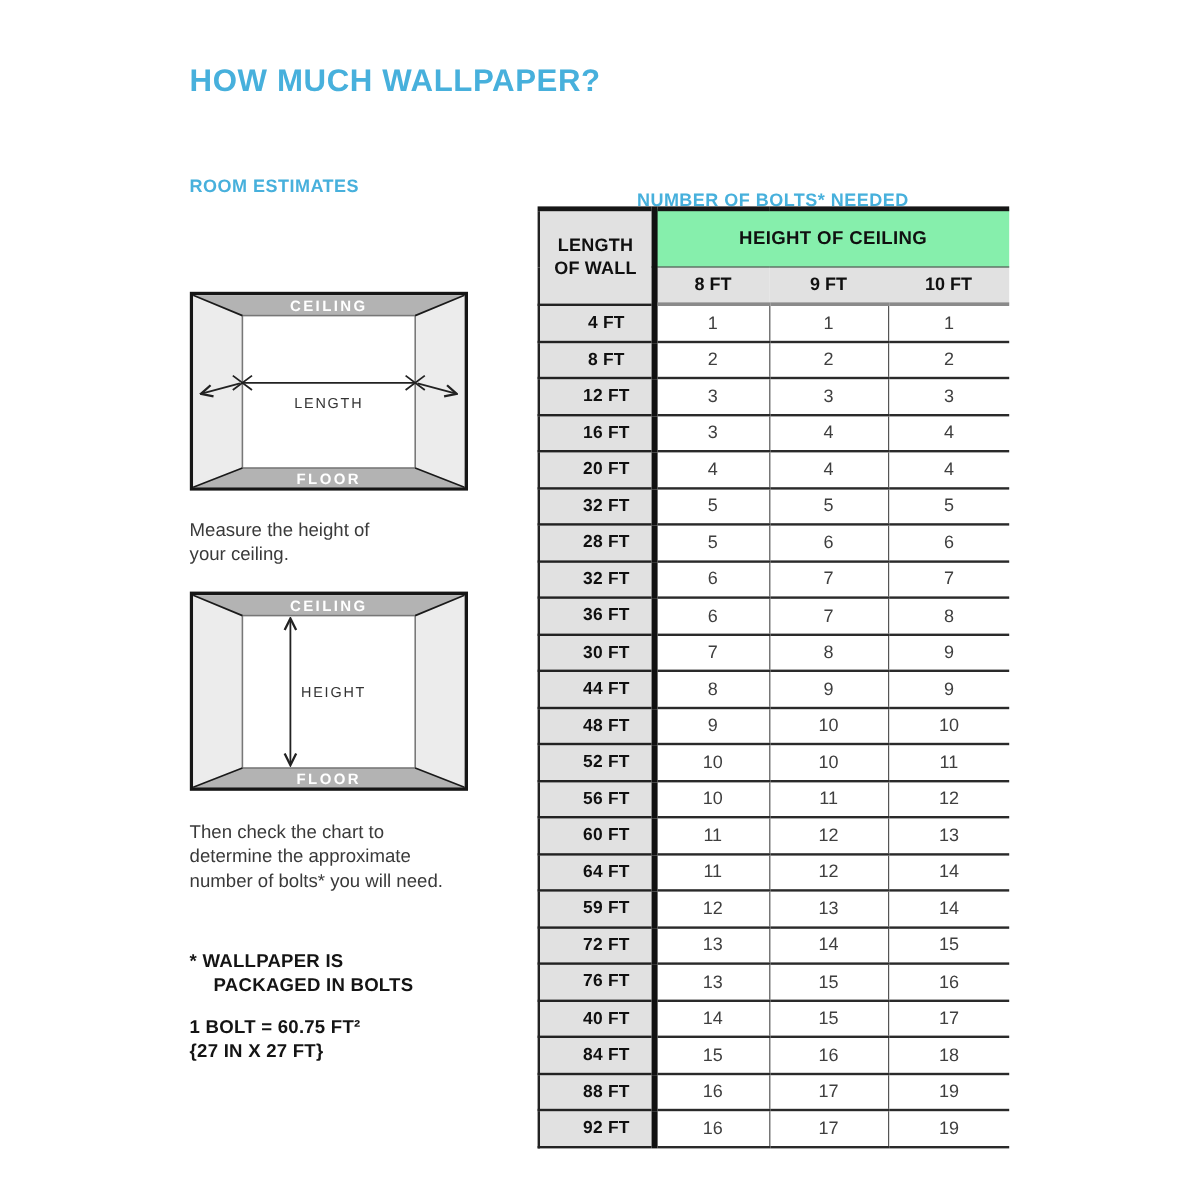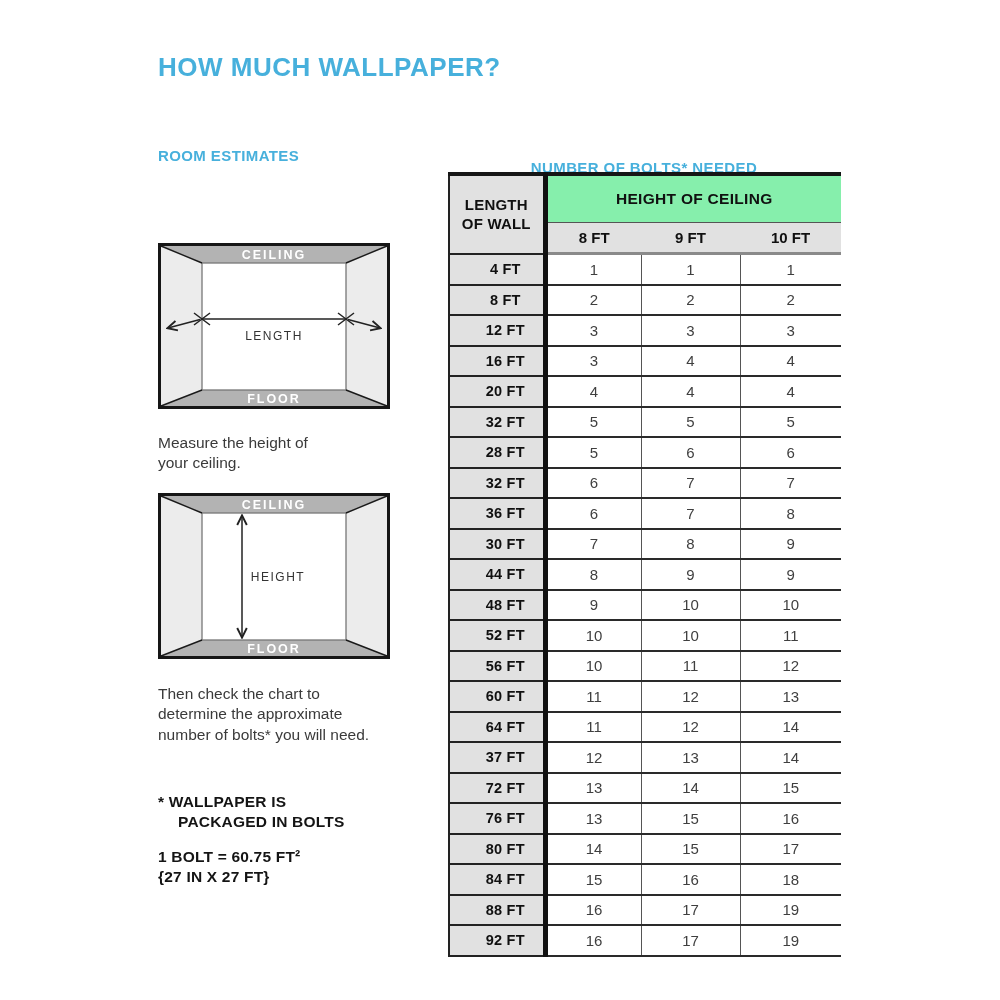--- a/index.html
+++ b/index.html
@@ -254,39 +254,39 @@
             <td class="val">12</td>
             <td class="val">13</td>
           </tr>
           <tr>
             <td class="rowlabel">64 FT</td>
             <td class="val">11</td>
             <td class="val">12</td>
             <td class="val">14</td>
           </tr>
           <tr>
-            <td class="rowlabel">37 FT</td>
+            <td class="rowlabel">59 FT</td>
             <td class="val">12</td>
             <td class="val">13</td>
             <td class="val">14</td>
           </tr>
           <tr>
             <td class="rowlabel">72 FT</td>
             <td class="val">13</td>
             <td class="val">14</td>
             <td class="val">15</td>
           </tr>
           <tr>
             <td class="rowlabel">76 FT</td>
             <td class="val">13</td>
             <td class="val">15</td>
             <td class="val">16</td>
           </tr>
           <tr>
-            <td class="rowlabel">80 FT</td>
+            <td class="rowlabel">40 FT</td>
             <td class="val">14</td>
             <td class="val">15</td>
             <td class="val">17</td>
           </tr>
           <tr>
             <td class="rowlabel">84 FT</td>
             <td class="val">15</td>
             <td class="val">16</td>
             <td class="val">18</td>
           </tr>

